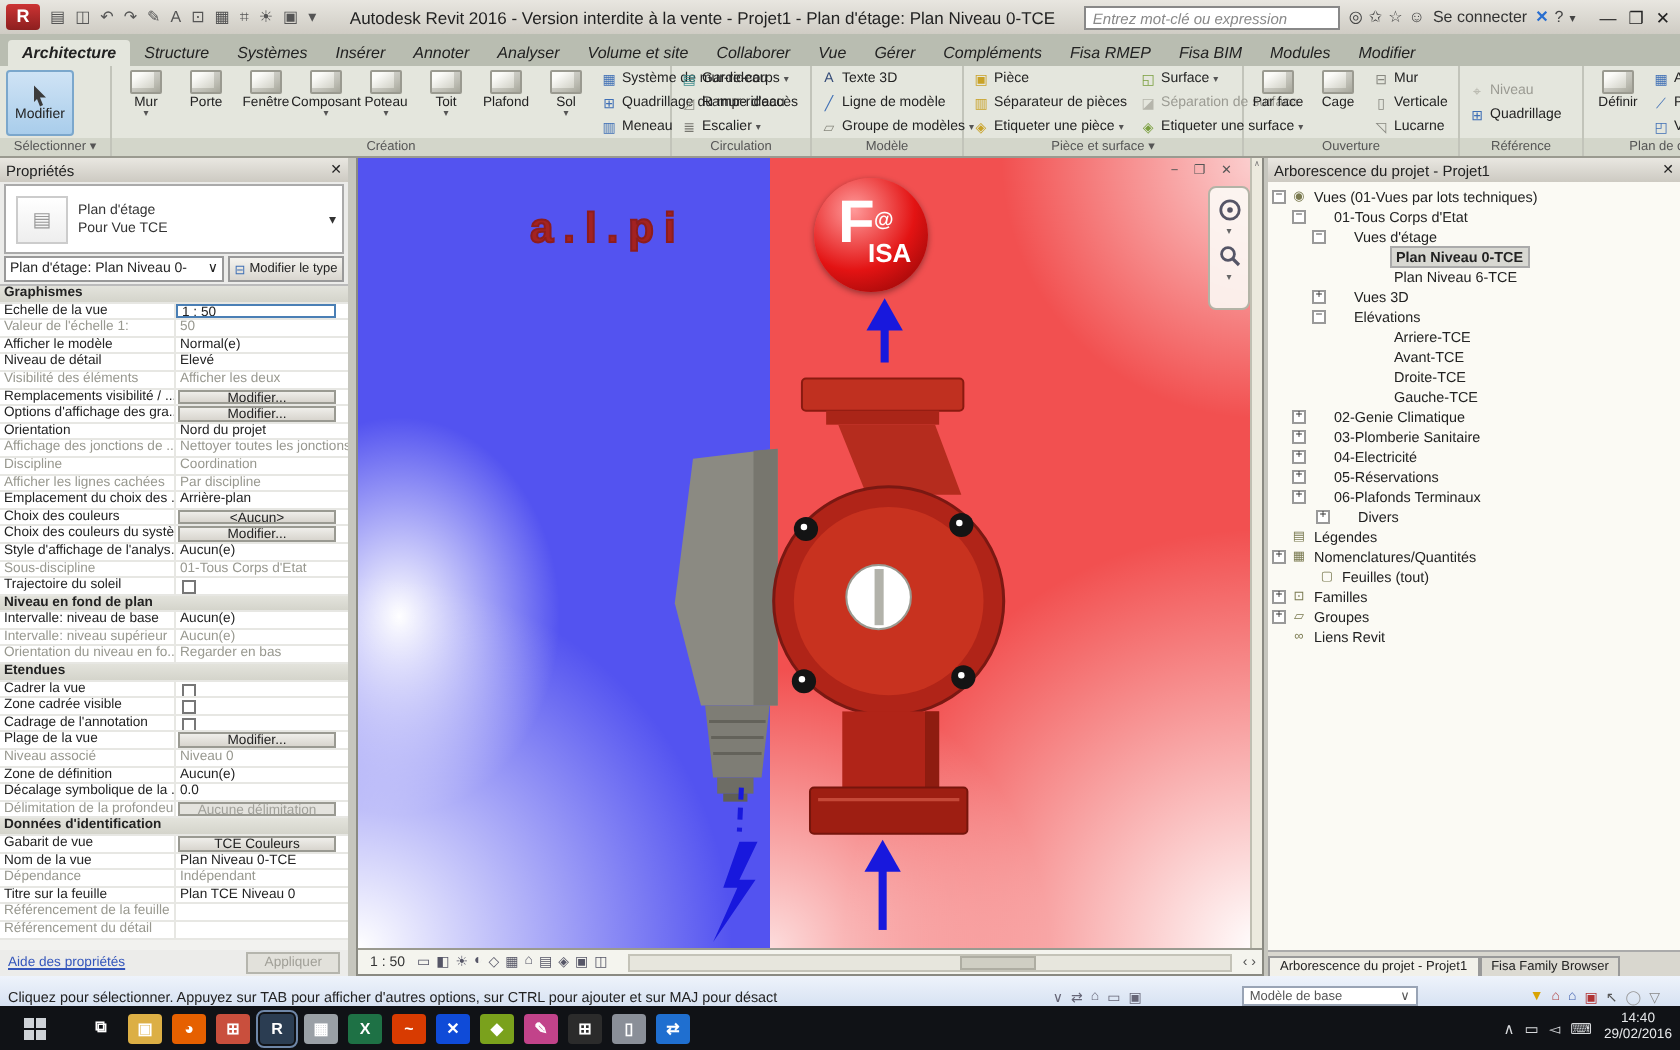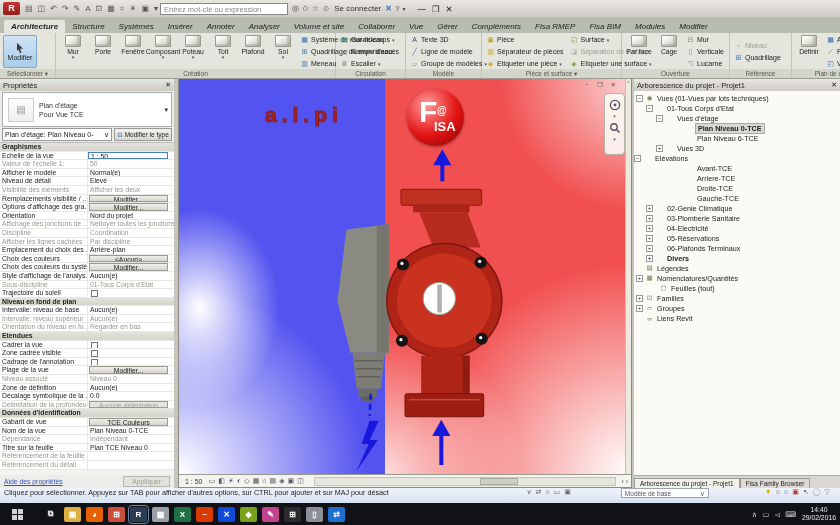--- a/index.html
+++ b/index.html
@@ -5,21 +5,21 @@
   *{margin:0;padding:0;box-sizing:border-box;font-family:"Liberation Sans",sans-serif;}
   html,body{width:840px;height:525px;overflow:hidden;background:#000;}
   .app{width:840px;height:525px;display:flex;flex-direction:column;}
 
   
   .titlebar{height:17px;background:linear-gradient(#e8e6e0,#cfccc4);display:flex;align-items:center;font-size:8.5px;color:#333;flex:none;padding:0 3px;}
   .rlogo{width:17px;height:13px;background:linear-gradient(#c33,#8d1f1f);color:#fff;font-weight:bold;font-size:9px;text-align:center;line-height:13px;border-radius:2px;margin-right:3px;}
   .qat{display:flex;gap:1px;}
   .qat span{font-size:8px;color:#555;padding:0 2px;}
   .apptitle{flex:1;text-align:center;font-size:8.5px;color:#222;white-space:nowrap;overflow:hidden;}
-  .tsearch{width:128px;height:12px;background:#fff;border:1px solid #888;font-size:7.5px;color:#888;padding:0 3px;line-height:11px;white-space:nowrap;overflow:hidden;}
+  .tsearch{width:128px;height:12px;background:#fff;border:1px solid #888;font-size:7.5px;font-style:italic;color:#888;padding:0 3px;line-height:11px;white-space:nowrap;overflow:hidden;}
   .tbicons{display:flex;align-items:center;gap:3px;margin:0 4px;font-size:8px;color:#444;}
   .signin{font-size:8px;color:#333;}
   .winbtns{display:flex;gap:6px;font-size:8.5px;color:#222;margin-left:8px;padding-right:2px;}
 
   
   .tabrow{height:16px;background:#b9bdb1;display:flex;align-items:flex-end;padding-left:4px;flex:none;}
   .rtab{font-size:8px;color:#222;padding:2px 7px 2px;white-space:nowrap;border-radius:2px 2px 0 0;font-style:italic;}
   .rtab.active{background:#e4e6dd;font-weight:bold;}
 
   
@@ -107,21 +107,21 @@
   .tg.minus::before{content:"−";}
   .tg.plus::before{content:"+";}
   .tico{width:9px;font-size:6.5px;text-align:center;margin-right:1px;color:#7a7a50;flex:none;}
   .titem .tl{padding:0 2px;}
   .titem.sel .tl{background:#d8d8d2;border:1px solid #aaa;font-weight:bold;}
   .btabs{height:13px;display:flex;align-items:flex-end;background:#d9d7cf;border-top:1px solid #aaa;flex:none;}
   .btab{font-size:6.5px;padding:1px 5px;border:1px solid #999;border-bottom:none;background:#f2f1ea;white-space:nowrap;color:#222;}
   .btab.off{background:#dcdad2;}
 
   
-  .statusbar{height:15px;background:linear-gradient(#eef3fb,#d7e2f2);display:flex;align-items:flex-start;font-size:7.2px;color:#222;flex:none;padding:0 4px;gap:46px;}
+  .statusbar{height:15px;background:linear-gradient(#eef3fb,#d7e2f2);display:flex;align-items:flex-end;font-size:7.2px;color:#222;flex:none;padding:0 4px;gap:46px;}
   .statusbar .msg{white-space:nowrap;overflow:hidden;}
   .statusbar .sp{flex:1;}
   .sbicons{display:flex;gap:4px;font-size:7px;color:#667;margin-right:4px;}
   .wsbox{width:88px;height:10px;background:#fff;border:1px solid #99a4b5;font-size:6.5px;color:#555;line-height:9px;padding:0 3px;display:flex;justify-content:space-between;margin-right:10px;}
   .filticons{display:flex;gap:4px;font-size:7px;margin-right:6px;}
 
   
   .taskbar{height:22px;background:#101216;display:flex;align-items:center;flex:none;}
   .startbtn{width:34px;height:22px;display:flex;align-items:center;justify-content:center;}
   .winlogo{display:grid;grid-template-columns:5px 5px;grid-template-rows:5px 5px;gap:1px;}
@@ -148,20 +148,21 @@
         <span>↷</span>
         <span>✎</span>
         <span>A</span>
         <span>⊡</span>
         <span>▦</span>
         <span>⌗</span>
         <span>☀</span>
         <span>▣</span>
         <span>▾</span>
       </div>
+    <div class="apptitle">Autodesk Revit 2016 - Version interdite à la vente -   Projet1 - Plan d'étage: Plan Niveau 0-TCE</div>
     <div class="tsearch">Entrez mot-clé ou expression</div>
     <div class="tbicons">
 
     <span>◎</span>
         <span>✩</span>
         <span>☆</span>
         <span>☺</span>
       </div>
     <div class="signin">Se connecter</div>
     <div class="tbicons">
@@ -834,36 +835,36 @@
             <span class="tico"></span>
             <span class="tl">Plan Niveau 6-TCE</span>
           </div>
 
           <div class="titem" style="padding-left: 22px;">
             <span class="tg plus"></span>
             <span class="tico"></span>
             <span class="tl">Vues 3D</span>
           </div>
 
-          <div class="titem" style="">
+          <div class="titem" style="padding-left: 22px;">
             <span class="tg minus"></span>
             <span class="tico"></span>
             <span class="tl">Elévations</span>
           </div>
 
           <div class="titem" style="padding-left: 42px;">
             <span class="tg none"></span>
             <span class="tico"></span>
-            <span class="tl">Avant-TCE</span>
+            <span class="tl">Arriere-TCE</span>
           </div>
 
           <div class="titem" style="padding-left: 42px;">
             <span class="tg none"></span>
             <span class="tico"></span>
-            <span class="tl">Arriere-TCE</span>
+            <span class="tl">Avant-TCE</span>
           </div>
 
           <div class="titem" style="padding-left: 42px;">
             <span class="tg none"></span>
             <span class="tico"></span>
             <span class="tl">Droite-TCE</span>
           </div>
 
           <div class="titem" style="padding-left: 42px;">
             <span class="tg none"></span>
@@ -894,21 +895,21 @@
             <span class="tico"></span>
             <span class="tl">05-Réservations</span>
           </div>
 
           <div class="titem" style="padding-left: 12px;">
             <span class="tg plus"></span>
             <span class="tico"></span>
             <span class="tl">06-Plafonds Terminaux</span>
           </div>
 
-          <div class="titem" style="padding-left: 12px; font-weight: bold;">
+          <div class="titem" style="padding-left: 24px;">
             <span class="tg plus"></span>
             <span class="tico"></span>
             <span class="tl">Divers</span>
           </div>
 
           <div class="titem" style="padding-left: 2px;">
             <span class="tg none"></span>
             <span class="tico">▤</span>
             <span class="tl">Légendes</span>
           </div>

